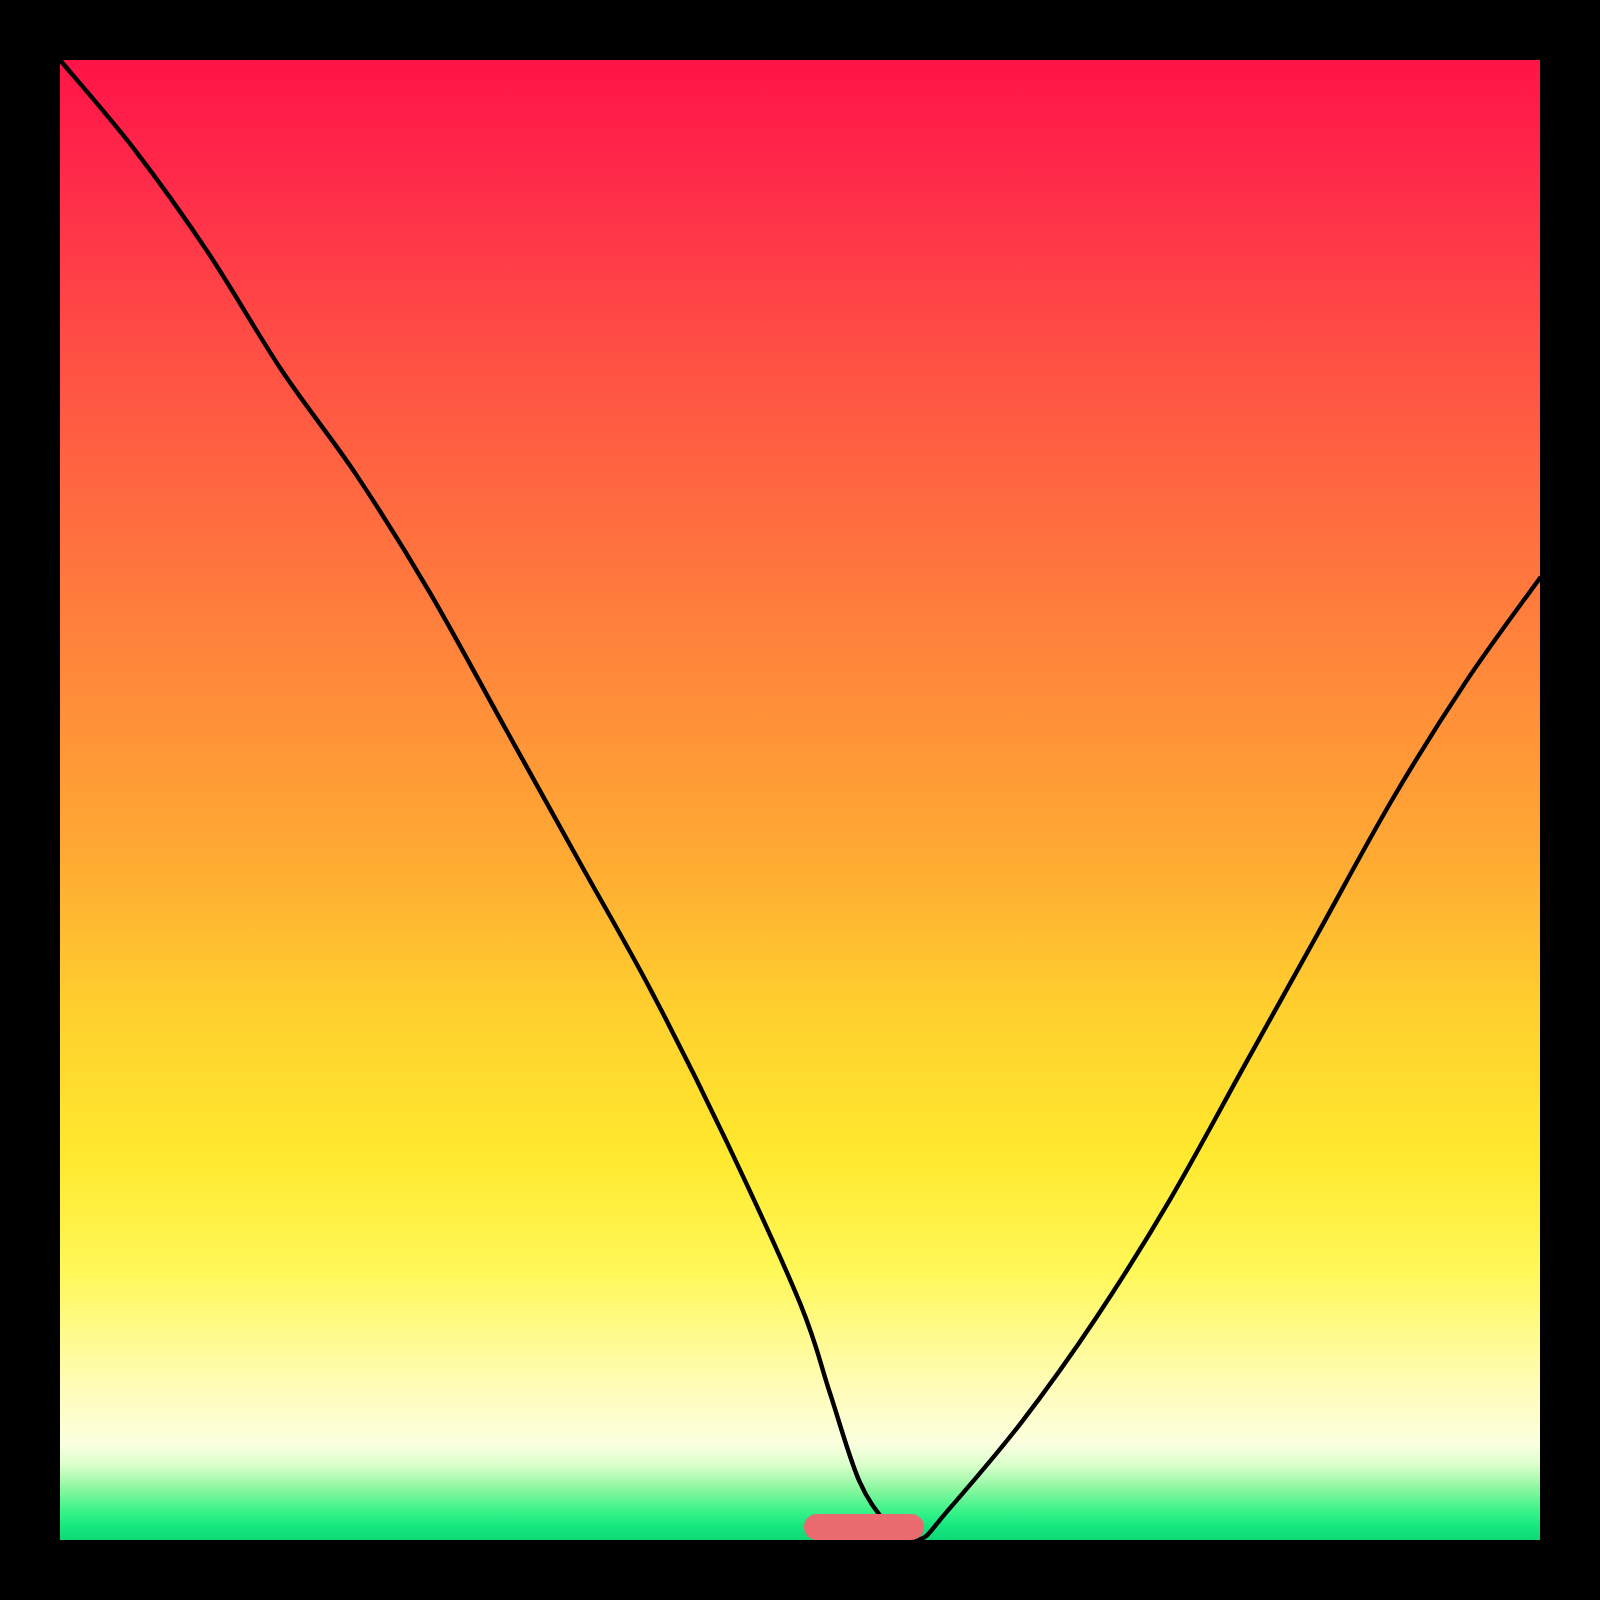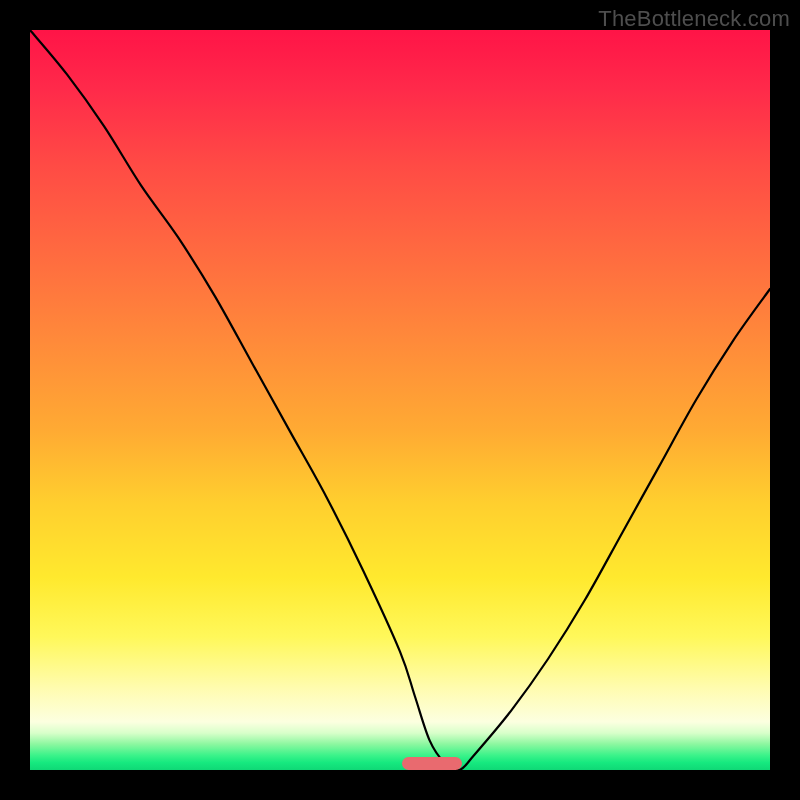--- a/index.html
+++ b/index.html
@@ -66,21 +66,20 @@
     position: absolute;
     height: 13px;
     border-radius: 7px;
     background: #e96a6f;
   }
 </style>
 </head>
 <body>
 
 <div class="frame">
-  <div class="watermark">TheBottleneck.com</div>
 
   <div class="plot-area">
 
     <svg class="curve" viewBox="0 0 740 740" preserveAspectRatio="none">
       <path id="curve-path" fill="none" stroke="#000" stroke-width="2.2" stroke-linecap="round" stroke-linejoin="round" d="M 0.0 0.0 C 6.2 7.4, 24.7 28.4, 37.0 44.4 C 49.3 60.4, 61.7 77.7, 74.0 96.2 C 86.3 114.7, 98.7 136.9, 111.0 155.4 C 123.3 173.9, 135.7 188.7, 148.0 207.2 C 160.3 225.7, 172.7 245.4, 185.0 266.4 C 197.3 287.4, 209.7 310.8, 222.0 333.0 C 234.3 355.2, 246.7 377.4, 259.0 399.6 C 271.3 421.8, 283.7 442.8, 296.0 466.2 C 308.3 489.6, 320.7 514.3, 333.0 540.2 C 345.3 566.1, 361.4 600.6, 370.0 621.6 C 378.6 642.6, 379.9 651.2, 384.8 666.0 C 389.7 680.8, 394.7 699.3, 399.6 710.4 C 404.5 721.5, 409.5 727.7, 414.4 732.6 C 419.3 737.5, 424.3 741.2, 429.2 740.0 C 434.1 738.8, 435.4 735.1, 444.0 725.2 C 452.6 715.3, 468.7 696.8, 481.0 680.8 C 493.3 664.8, 505.7 647.5, 518.0 629.0 C 530.3 610.5, 542.7 590.8, 555.0 569.8 C 567.3 548.8, 579.7 525.4, 592.0 503.2 C 604.3 481.0, 616.7 458.8, 629.0 436.6 C 641.3 414.4, 653.7 391.0, 666.0 370.0 C 678.3 349.0, 690.7 329.3, 703.0 310.8 C 715.3 292.3, 733.8 267.6, 740.0 259.0"></path>
     </svg>
 
     <div class="marker" style="left: 372px; width: 60px; bottom: 0px;"></div>
   </div>
 </div>

